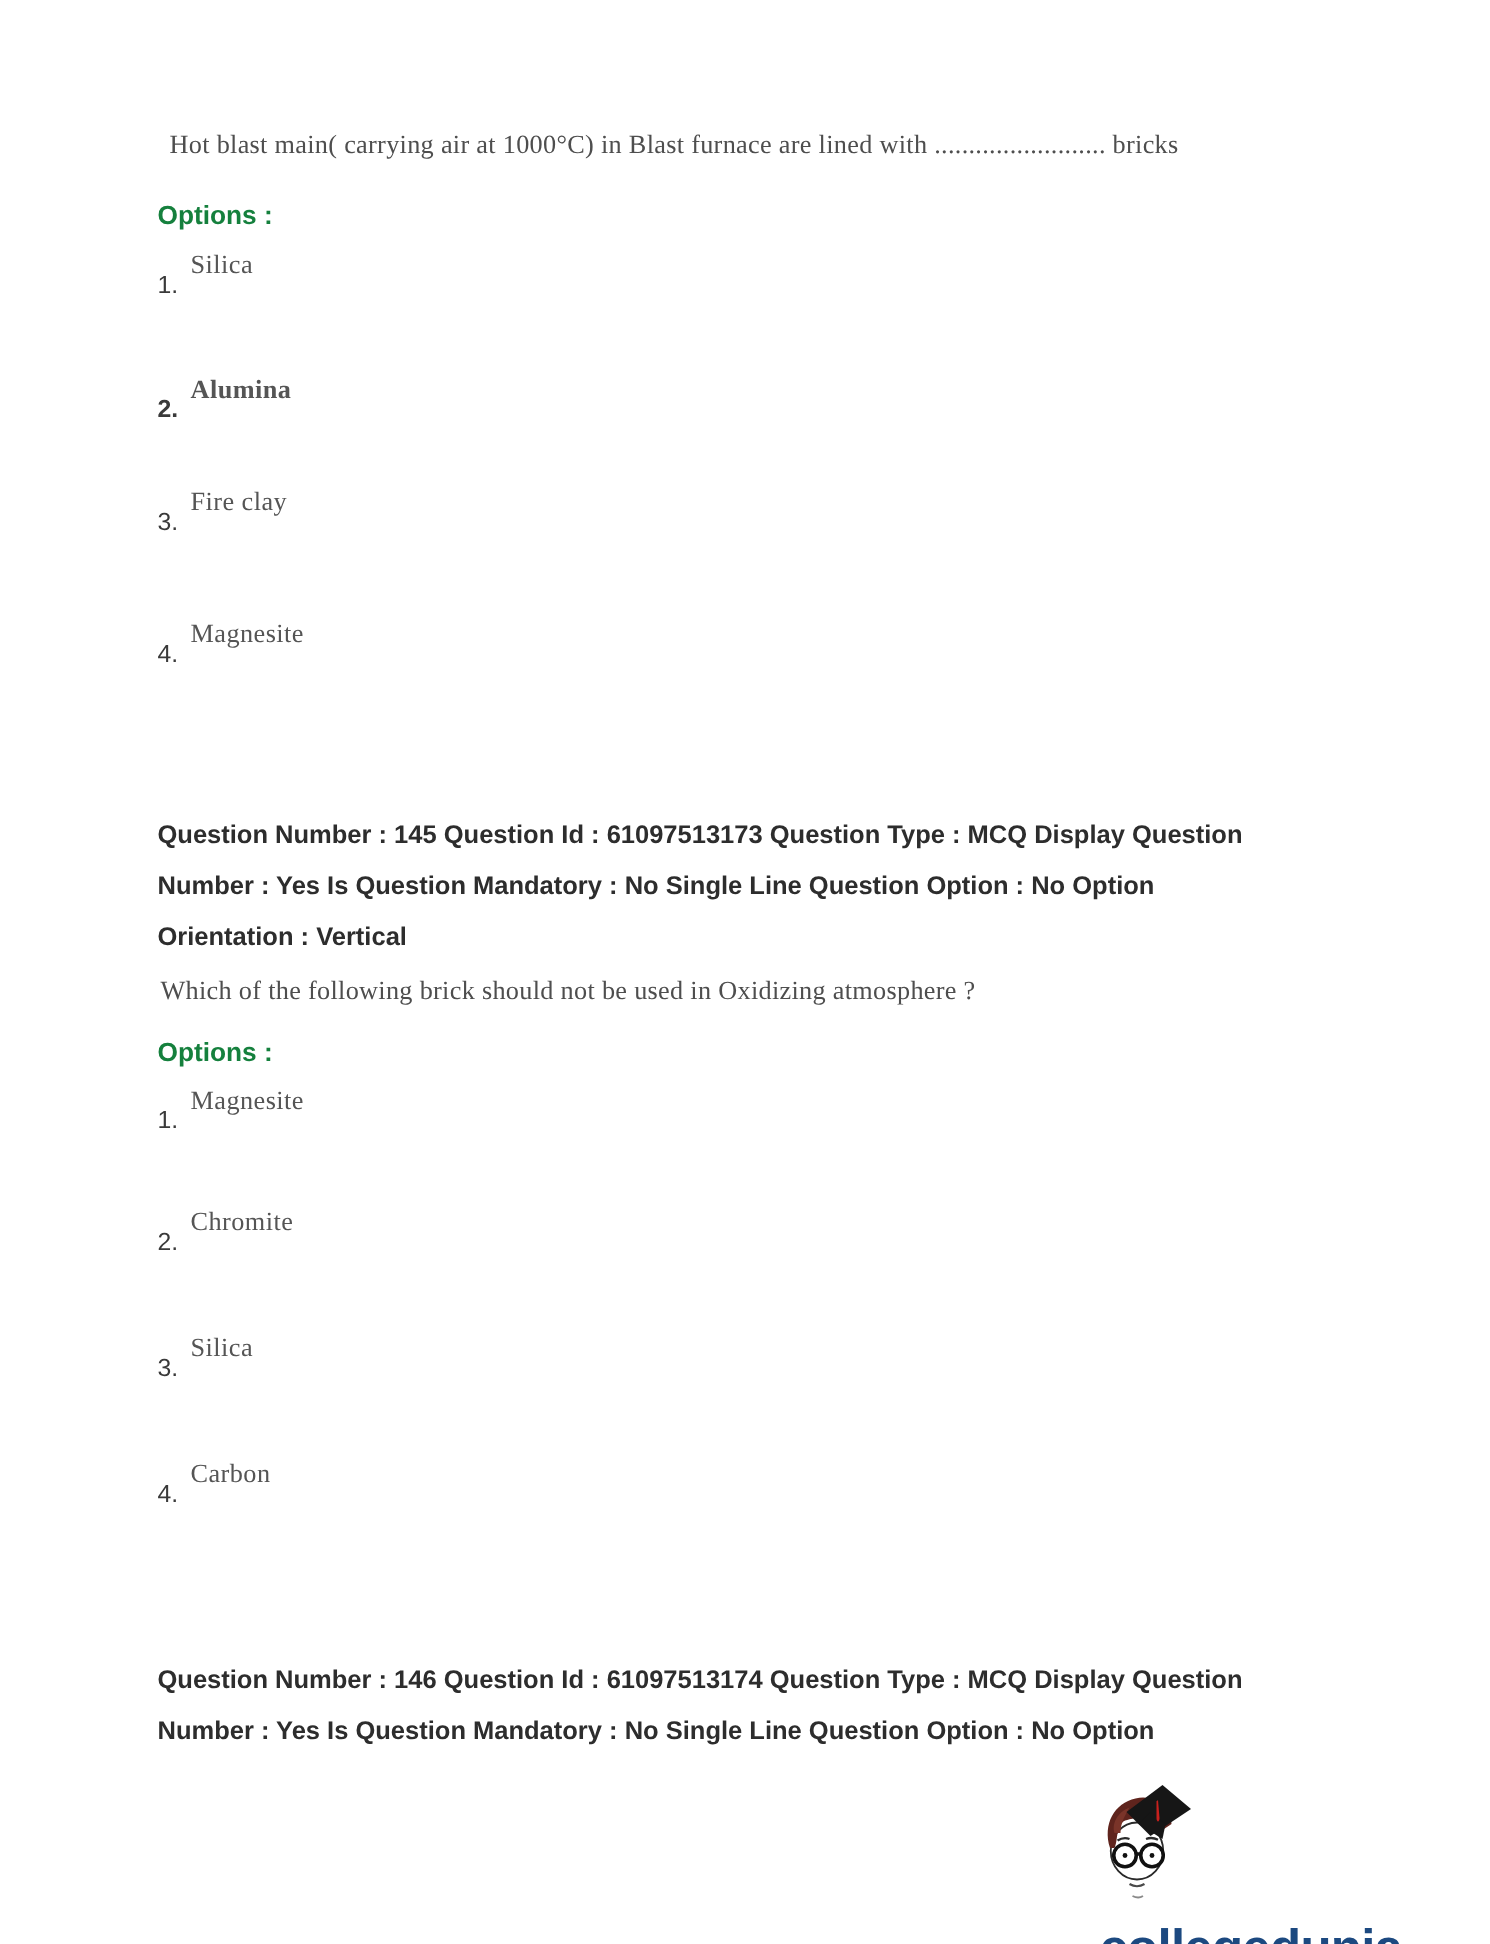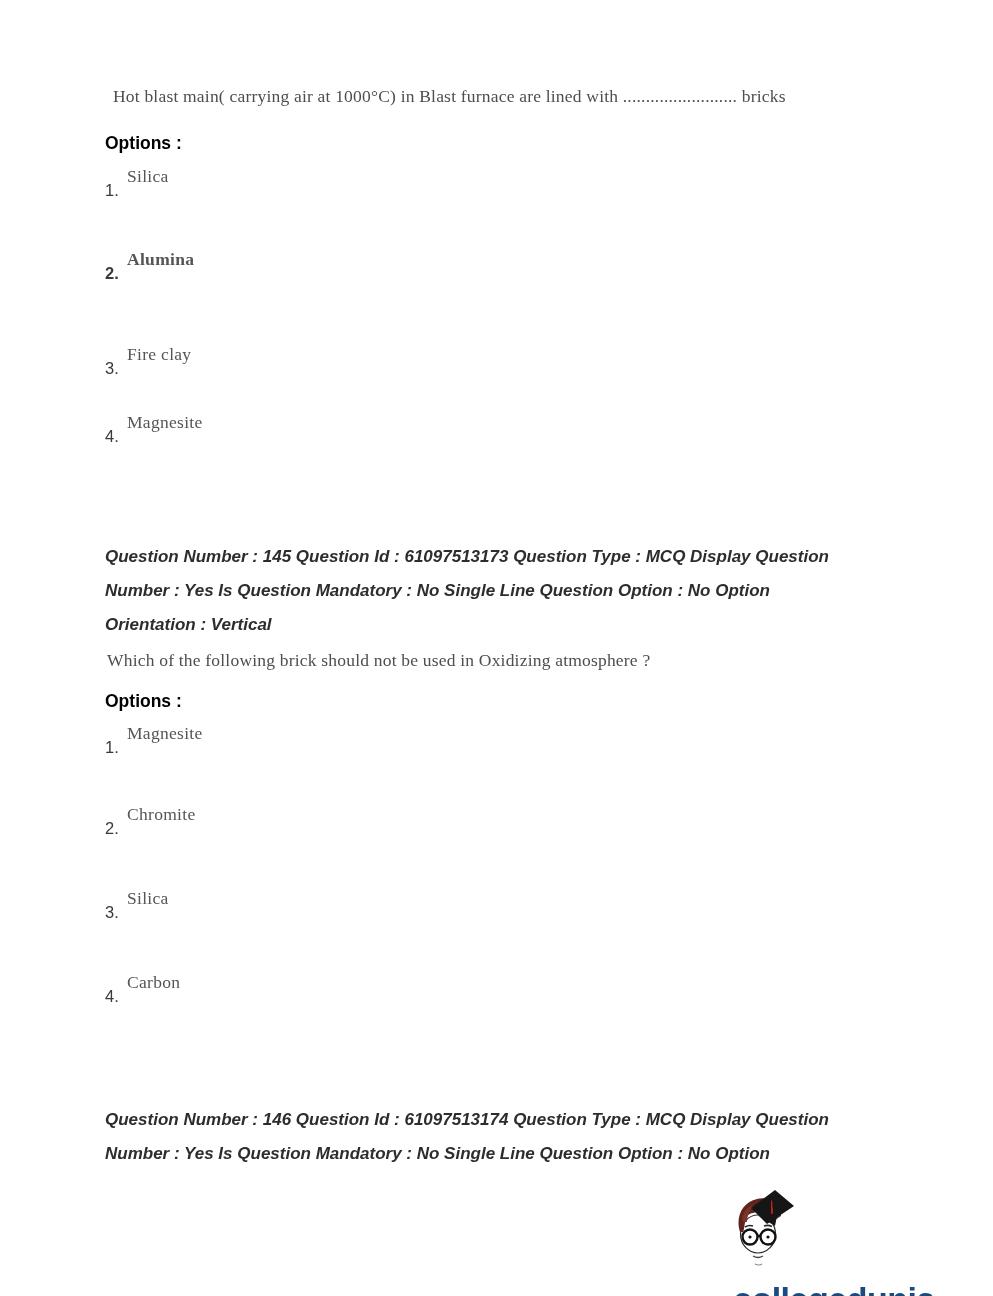--- a/index.html
+++ b/index.html
@@ -17,24 +17,24 @@
     color:#4e4e4e;
     font-size:17.5px;
     letter-spacing:0.2px;
     white-space:nowrap;
   }
   
   .olabel{
     position:absolute;
     font-weight:700;
     font-size:17.5px;
-    color:#000000;
+    color:#15803d;
     white-space:nowrap;
   }
-  .meta{position:absolute;font-style:italic;}
+  .meta{position:absolute;}
   .meta .line{
     display:block;
     line-height:34px;
     font-weight:700;
     font-size:17px;
     color:#2d2d2d;
     white-space:nowrap;
   }
   
   .opt{position:absolute;text-align:center;}
@@ -93,21 +93,21 @@
   <div class="olabel" style="left:105px;top:133px;">Options :</div>
 
   <div class="opt" style="left:105px;top:166px;">
     <span class="txt">Silica</span>
     <span class="num">1.</span>
   </div>
   <div class="opt" style="left:105px;top:249px;font-weight:bold;">
     <span class="txt">Alumina</span>
     <span class="num">2.</span>
   </div>
-  <div class="opt" style="left:105px;top:344px;">
+  <div class="opt" style="left:105px;top:324px;">
     <span class="txt">Fire clay</span>
     <span class="num">3.</span>
   </div>
   <div class="opt" style="left:105px;top:412px;">
     <span class="txt">Magnesite</span>
     <span class="num">4.</span>
   </div>
 
   <div class="meta" style="left:105px;top:540px;">
     <span class="line">Question Number : 145 Question Id : 61097513173 Question Type : MCQ Display Question</span>

